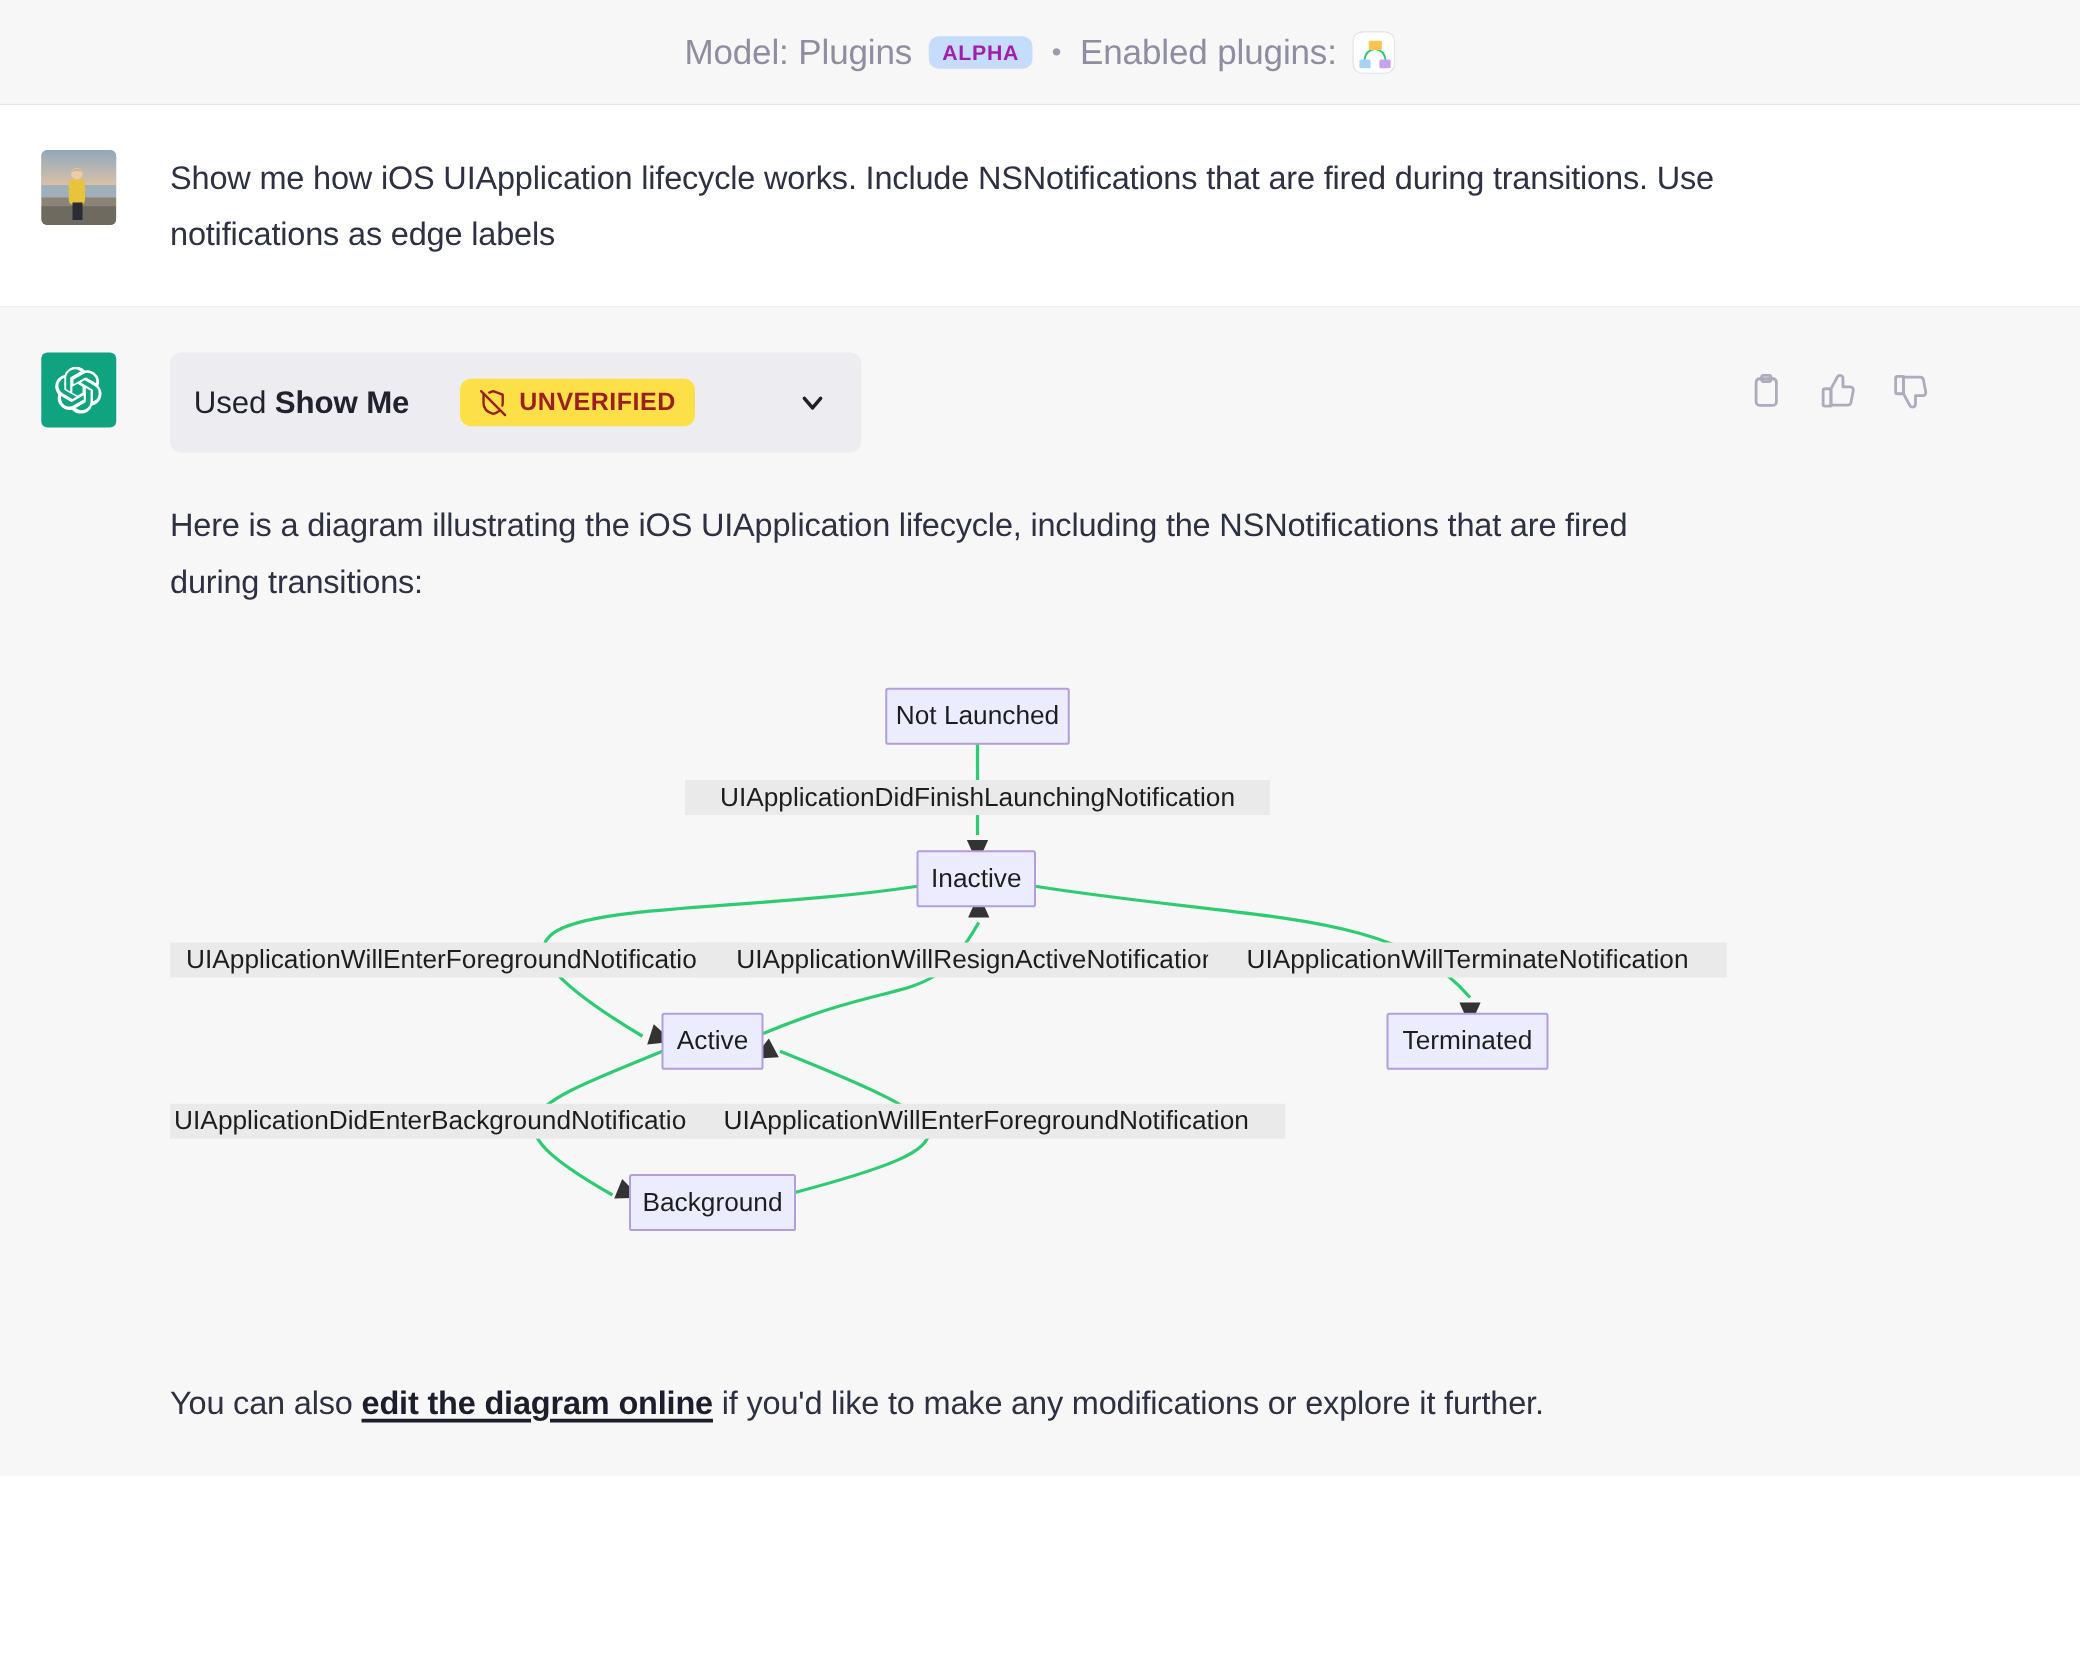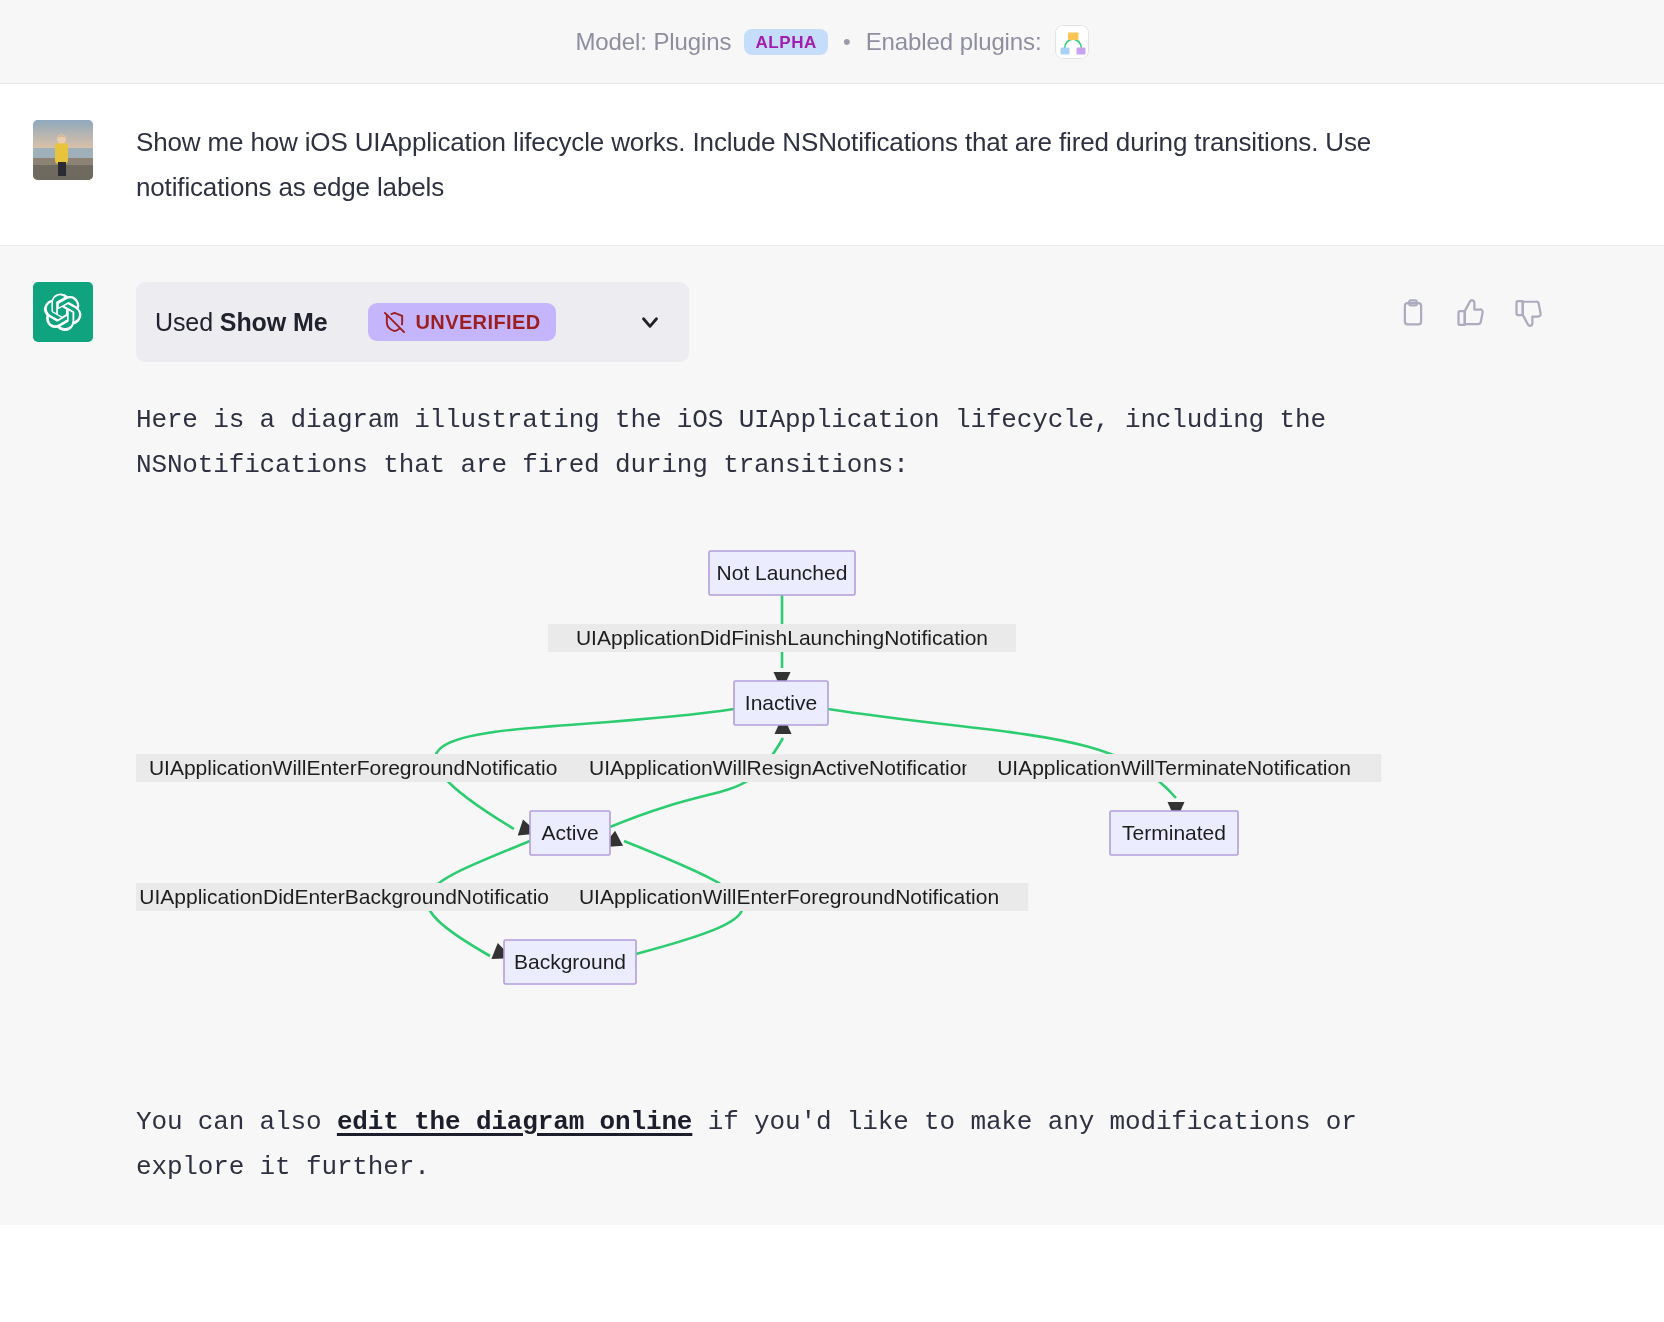--- a/index.html
+++ b/index.html
@@ -12,21 +12,21 @@
   #page { position: relative; width: 1664px; height: 1322px; overflow: hidden; }
 
   
   .model-bar {
     height: 84px;
     background: #f7f7f8;
     border-bottom: 1px solid #e6e6e8;
     display: flex; align-items: center; justify-content: center;
     gap: 13px;
   }
-  .model-text { font-size: 24px; color: #8e8ea0; letter-spacing: -0.1px; }
+  .model-text { font-size: 28px; color: #8e8ea0; letter-spacing: -0.1px; }
   .alpha-badge {
     background: #c5dcfb; color: #a21caf;
     font-size: 17px; font-weight: bold; letter-spacing: 0.6px;
     padding: 5px 11px 4px; border-radius: 8px; line-height: 1;
   }
   .dot-sep { color: #9b9bab; font-size: 22px; line-height: 1; padding: 0 2px; }
   .plugin-ico {
     width: 34px; height: 34px; border-radius: 8px;
     background: #ffffff; border: 1px solid #e3e3e6;
     display: inline-block; position: relative; vertical-align: middle;
@@ -47,34 +47,34 @@
   .avatar-gpt {
     width: 60px; height: 60px; border-radius: 5px; background: #10a37f;
     display: flex; align-items: center; justify-content: center; flex: none;
   }
   .avatar-gpt svg { width: 38px; height: 38px; }
 
   .msg-text {
     font-size: 26px; line-height: 1.72; color: #2e3141;
     letter-spacing: -0.15px; max-width: 1240px;
   }
-  .msg-text.assistant { color: #2e3141; font-family: Liberation Mono, monospace; }
+  .msg-text.assistant { color: #2e3141; }
 
   
   .plugin-banner {
     display: inline-flex; align-items: center; gap: 41px;
     background: #ececf1; border-radius: 9px;
     padding: 21px 26px 21px 19px; margin-bottom: 36px;
     min-width: 548px;
   }
   .plugin-used { font-size: 25px; color: #20232e; letter-spacing: -0.1px; white-space: nowrap; }
   .plugin-used b { font-weight: bold; }
   .unverified {
     display: inline-flex; gap: 9px;
-    background: #c4b5fd; color: #9c1f1f; border-radius: 9px;
+    background: #fde047; color: #9c1f1f; border-radius: 9px;
     padding: 8px 15px 7px; font-size: 20px; font-weight: bold; letter-spacing: 0.4px;
   }
   .unverified svg { width: 23px; height: 23px; display: block; }
   .chev { margin-left: auto; padding-left: 40px; display: flex; align-items: center; }
   .chev svg { width: 26px; height: 26px; display: block; }
 
   
   .actions {
     position: absolute; right: 120px; top: 16px;
     display: flex; gap: 28px; align-items: center;

